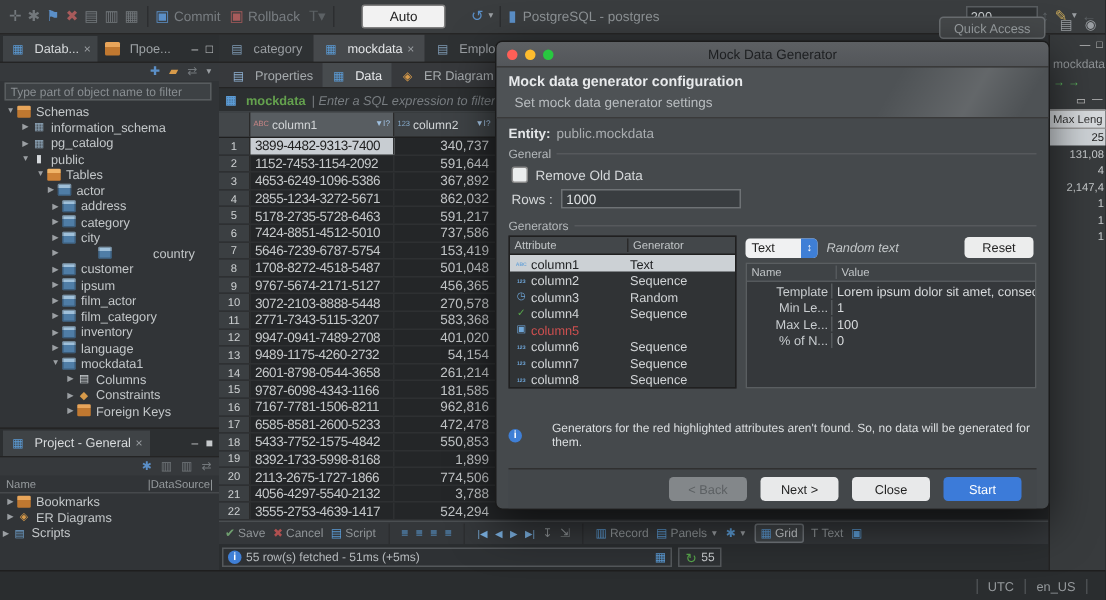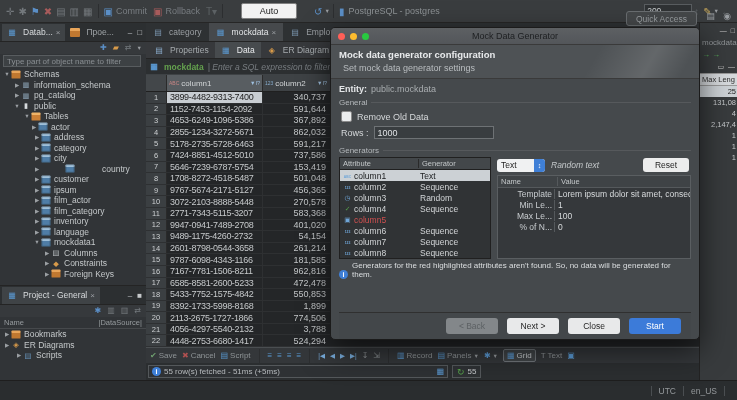--- a/index.html
+++ b/index.html
@@ -157,21 +157,21 @@
                border-radius:0 3px 3px 0;color:#fff;font-size:7px;line-height:13px;text-align:center}
   .gdesc{font-style:italic;color:#c3c7c9;font-size:8.5px;white-space:nowrap}
   .resetbtn{margin-left:auto;width:46px;height:14px;background:#eceded;border-radius:3px;color:#1f1f1f;font-size:8.5px;
             display:flex;align-items:center;justify-content:center;margin-right:2px;flex:none}
   .proptable{border:1px solid #5a5e61;background:#35383b;flex:1;margin-top:2px;overflow:hidden}
   .pthead{display:flex;height:11px;background:#3f4346;border-bottom:1px solid #55595c;font-size:7.5px;color:#c3c7c9;align-items:center}
   .pthead .a{width:56px;padding-left:3px;flex:none}.pthead .b{padding-left:3px;border-left:1px solid #55595c;flex:1}
   .ptrow{display:flex;height:11px;font-size:8.5px;align-items:center;color:#d8dbdd}
   .ptrow .a{width:56px;text-align:right;padding-right:2px;color:#c9cdd0;flex:none;box-sizing:border-box}
   .ptrow .b{border-left:1px solid #55595c;padding-left:3px;flex:1;white-space:nowrap;overflow:hidden}
-  .dinfo{display:flex;align-items:flex-end;gap:4px;margin-top:2px;font-size:8px;color:#dcdfe1}
+  .dinfo{display:flex;align-items:center;gap:20px;margin-top:22px;font-size:8px;color:#dcdfe1}
   .infodot{width:9px;height:9px;border-radius:50%;background:#3f7fd6;color:#fff;flex:none;text-align:center;
            line-height:9px;font-size:7px;font-weight:bold}
   .infodot::after{content:"i"}
   .dfoot{height:26px;border-top:1px solid #303030;background:#43474a;display:flex;align-items:center;
          justify-content:flex-end;gap:9px;padding:0 10px;margin-top:auto;flex:none}
   .dbtn{min-width:52px;height:16px;border-radius:3px;display:flex;align-items:center;justify-content:center;
         font-size:8.5px;padding:0 6px;box-sizing:border-box}
   .dbtn.disabled{background:#83878a;color:#5c6063}
   .dbtn.plain{background:#e8e9ea;color:#1f1f1f}
   .dbtn.primary{background:#3c7bd9;color:#fff}
@@ -390,21 +390,21 @@
         <span class="gico g-folder"></span>
         <span>Bookmarks</span>
       </div>
 
       <div class="treerow" style="padding-left:3px">
         <span class="arrow">▶</span>
         <span class="gico g-er"></span>
         <span>ER Diagrams</span>
       </div>
 
-      <div class="treerow" style="padding-left:15px">
+      <div class="treerow" style="padding-left:0">
         <span class="arrow">▶</span>
         <span class="gico g-scripts"></span>
         <span>Scripts</span>
       </div>
     </div>
 </div>
 
 <div id="editor" class="abs">
   <div class="edtabs">
 
@@ -586,21 +586,21 @@
       </div>
 
       <div class="grow">
         <div class="gnum">21</div>
         <div class="gc1">4056-4297-5540-2132</div>
         <div class="gc2">3,788</div>
       </div>
 
       <div class="grow">
         <div class="gnum">22</div>
-        <div class="gc1">4448-2753-6680-1417</div>
+        <div class="gc1">3555-2753-4639-1417</div>
         <div class="gc2">524,294</div>
       </div>
     </div>
   <div class="rtb">
     <span class="rtbtn">
       <span class="ri green">✔</span>
       <span>Save</span>
       </span>
     <span class="rtbtn">
       <span class="ri red">✖</span>

